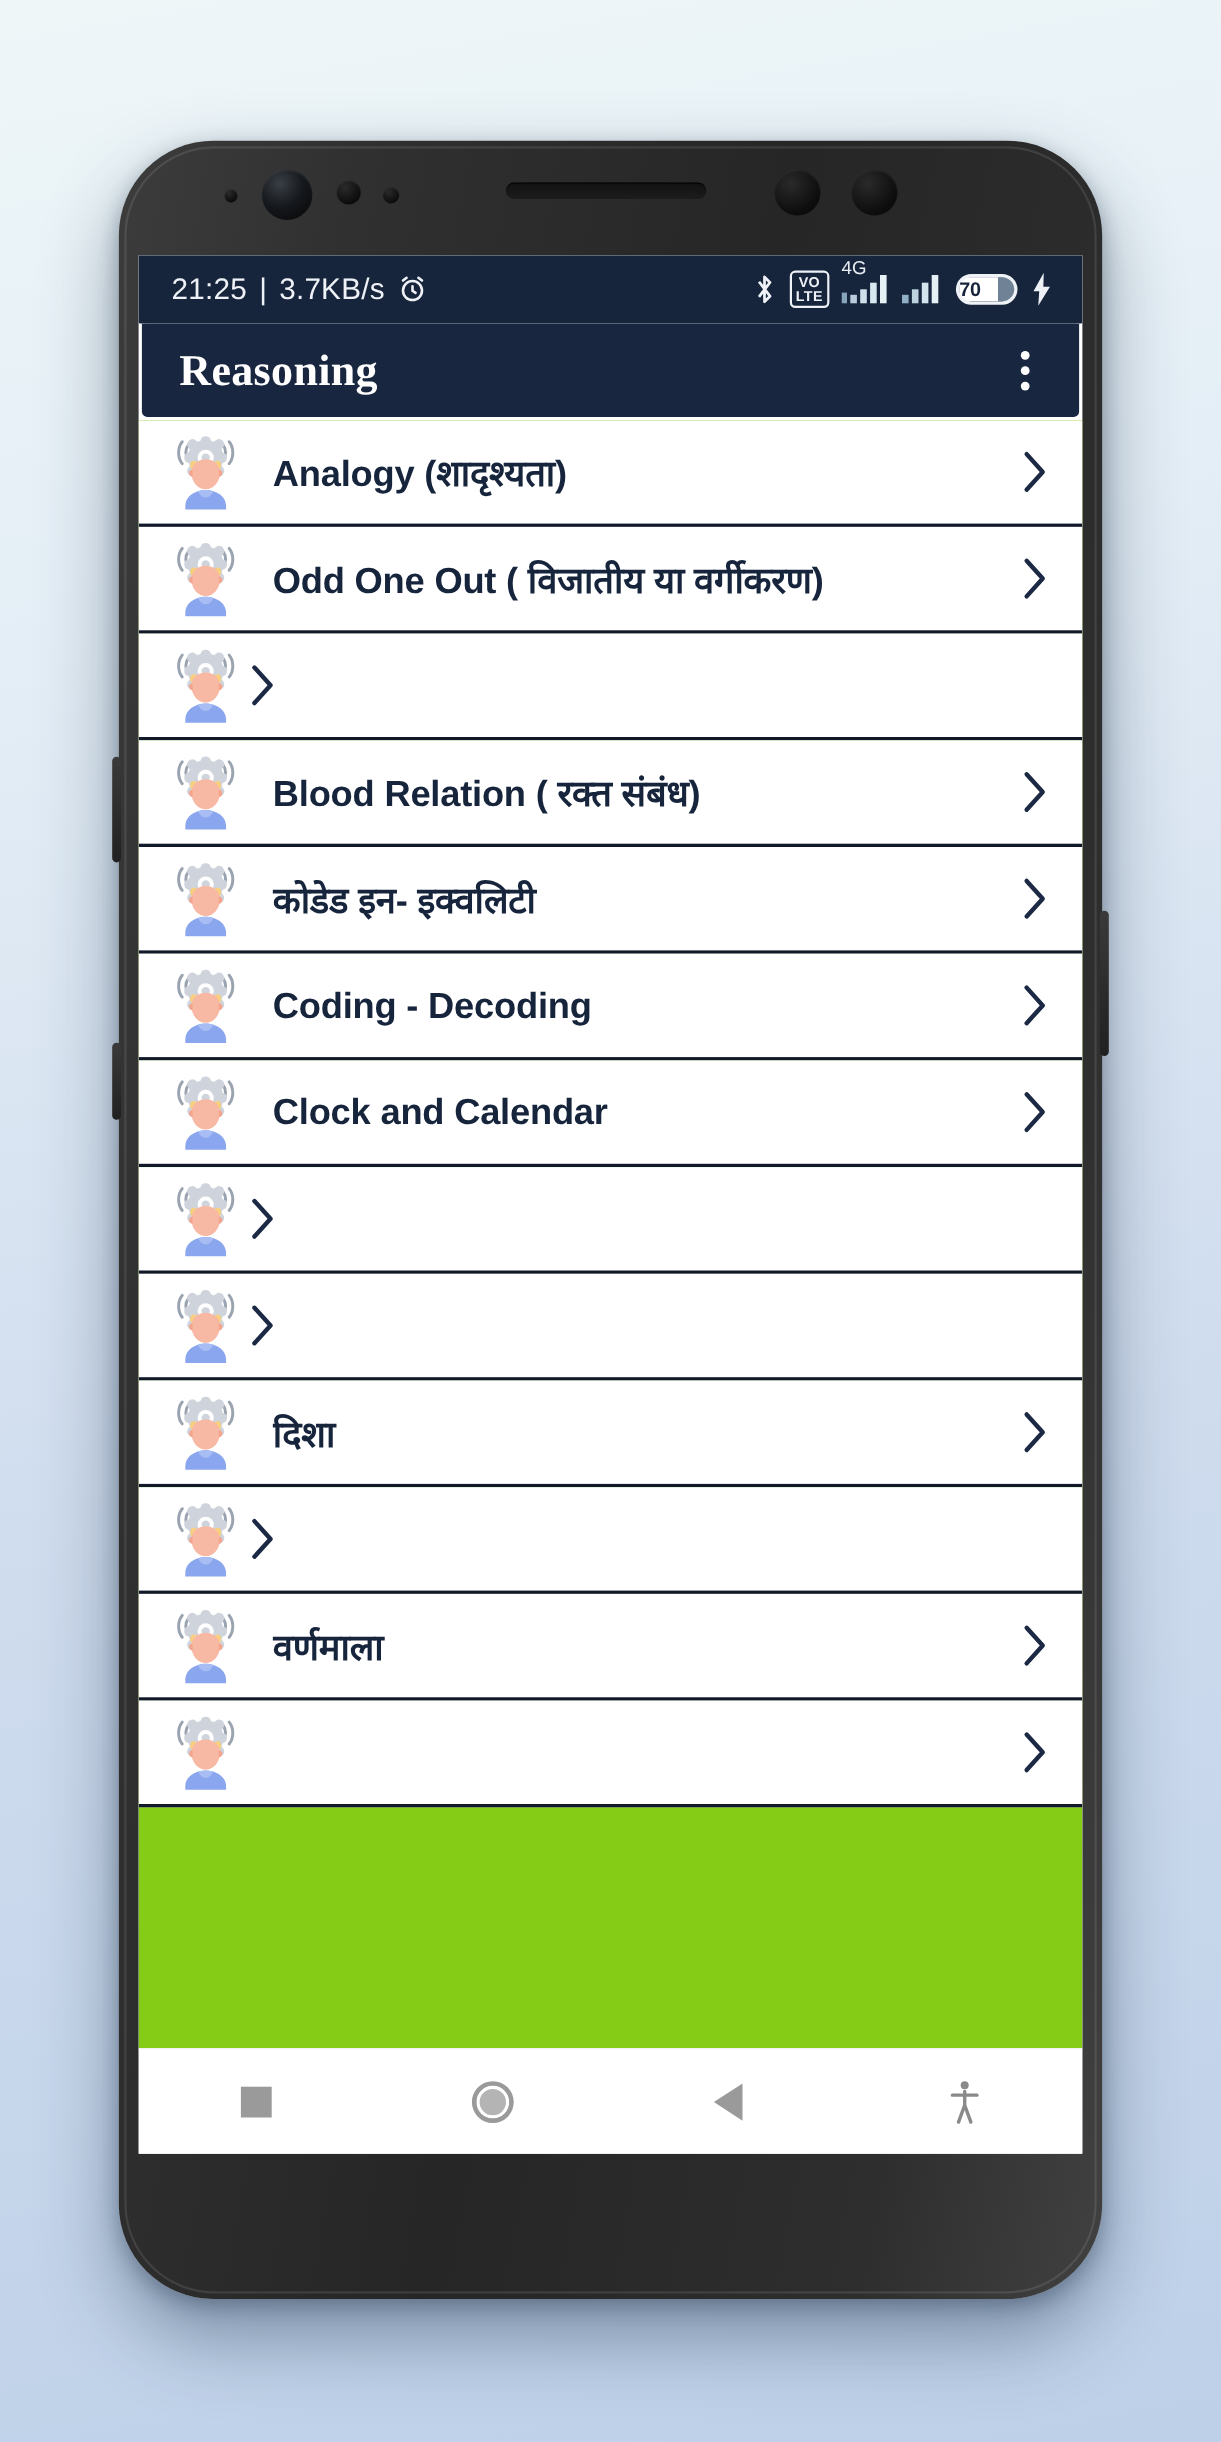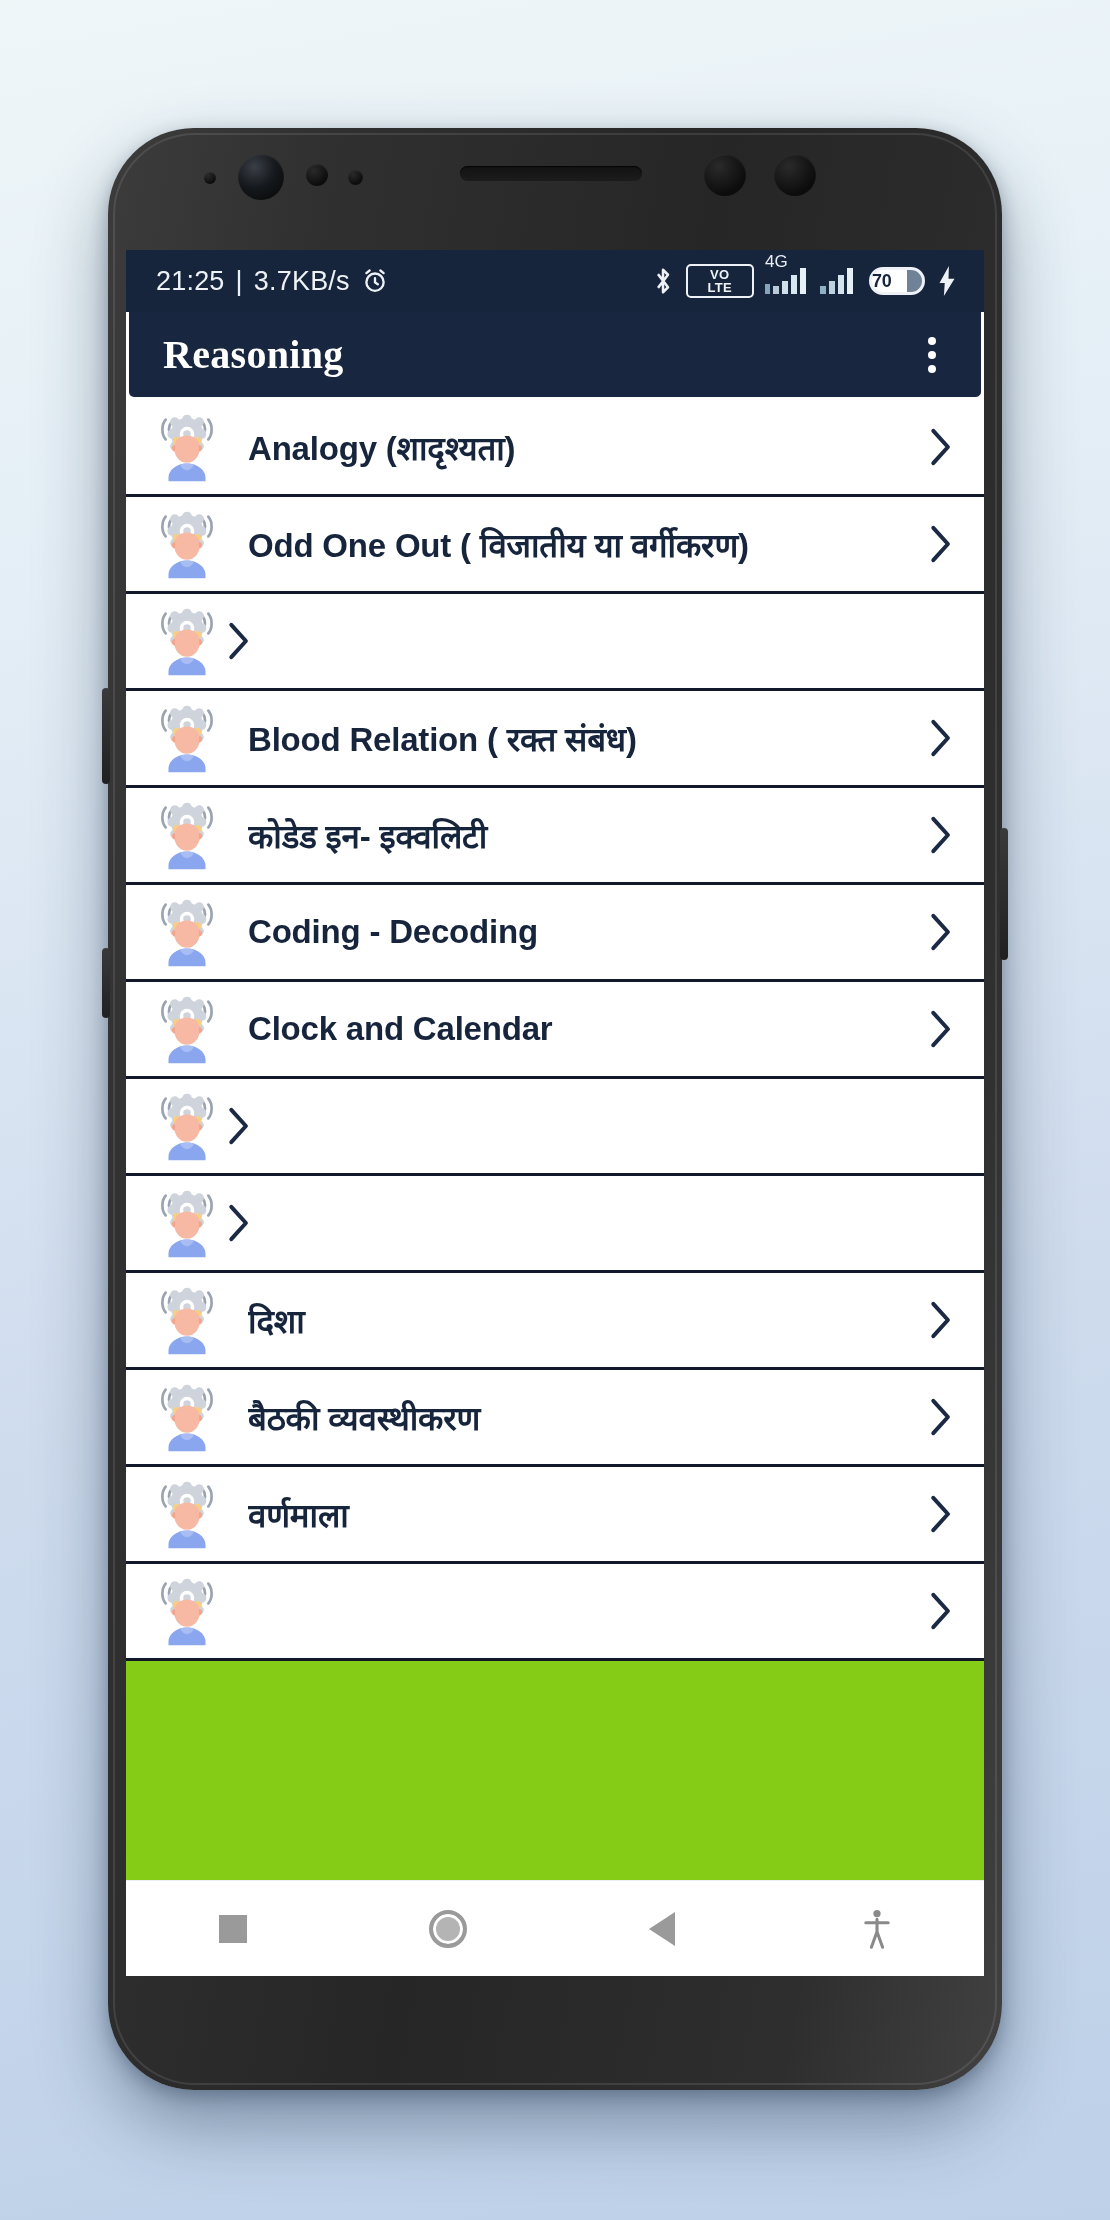--- a/index.html
+++ b/index.html
@@ -69,21 +69,21 @@
     background: linear-gradient(180deg, #121212, #1c1c1c);
     box-shadow: inset 0 1px 1px rgba(0,0,0,0.8);
   }
   .sensor-4 { left: 596px; top: 26px; width: 42px; height: 42px; }
   .sensor-5 { left: 666px; top: 26px; width: 42px; height: 42px; }
 
   
   .screen {
     position: absolute;
     left: 18px;
-    top: 122px;
+    top: 104px;
     width: 858px;
     height: 1726px;
     background: #ffffff;
     overflow: hidden;
     display: flex;
     flex-direction: column;
   }
 
   
   .status-bar {
@@ -112,21 +112,21 @@
   .alarm-icon svg, .status-right svg { display: block; }
 
   .volte-badge {
     border: 2.5px solid #eef2f7;
     border-radius: 5px;
     color: #eef2f7;
     font-size: 13px;
     font-weight: 700;
     line-height: 1.02;
     text-align: center;
-    padding: 2px 20px;
+    padding: 2px 4px;
     letter-spacing: .3px;
   }
   .net-group { display: flex; align-items: flex-end; gap: 2px; position: relative; }
   .net-label {
     position: absolute;
     left: 0; top: -16px;
     font-size: 17px;
     color: #e9eef5;
     font-weight: 500;
   }
@@ -674,21 +674,20 @@
         <circle cx="32" cy="21.4" r="3.1" fill="#cfd4dc"></circle>
         <path d="M20.5 26.5c0-1.9 1.6-3.2 3.2-2.6l1.6.6v5.2l-2.3.3c-1.5.2-2.5-1-2.5-2.3z" fill="#f7cf7e"></path>
         <path d="M43.5 26.5c0-1.9-1.6-3.2-3.2-2.6l-1.6.6v5.2l2.3.3c1.5.2 2.5-1 2.5-2.3z" fill="#f7cf7e"></path>
         <path d="M32 22.5c-6.2 0-10.6 4.2-10.6 10.1 0 6.8 4.7 12.4 10.6 12.4s10.6-5.6 10.6-12.4c0-5.9-4.4-10.1-10.6-10.1z" fill="#f8b9a4"></path>
         <path d="M22.2 30.4c-1.5-.2-2.6 1-2.6 2.5s1.1 2.8 2.6 2.9z" fill="#f5a58d"></path>
         <path d="M41.8 30.4c1.5-.2 2.6 1 2.6 2.5s-1.1 2.8-2.6 2.9z" fill="#f5a58d"></path>
         <path d="M32 45.5c-8.4 0-15.2 5.2-15.2 11.6V60h30.4v-2.9c0-6.4-6.8-11.6-15.2-11.6z" fill="#8aa6ee"></path>
         <path d="M26.2 46.6c1.5 2.9 3.4 4.5 5.8 4.5s4.3-1.6 5.8-4.5c-1.8-.7-3.8-1.1-5.8-1.1s-4 .4-5.8 1.1z" fill="#a8bdf4"></path>
       </svg>
     </span>
-    <span class="item-label">बैठकी व्यवस्थीकरण</span>
     <span class="chevron">
       <svg width="26" height="40" viewBox="0 0 16 26" fill="none" stroke="#1b2944" stroke-width="2.6" stroke-linecap="round" stroke-linejoin="round">
         <path d="M3 2.5 12.5 13 3 23.5"></path>
       </svg>
     </span>
   </div>
 
   <div class="list-item">
     <span class="item-icon">
       <svg width="78" height="78" viewBox="0 0 64 64">

